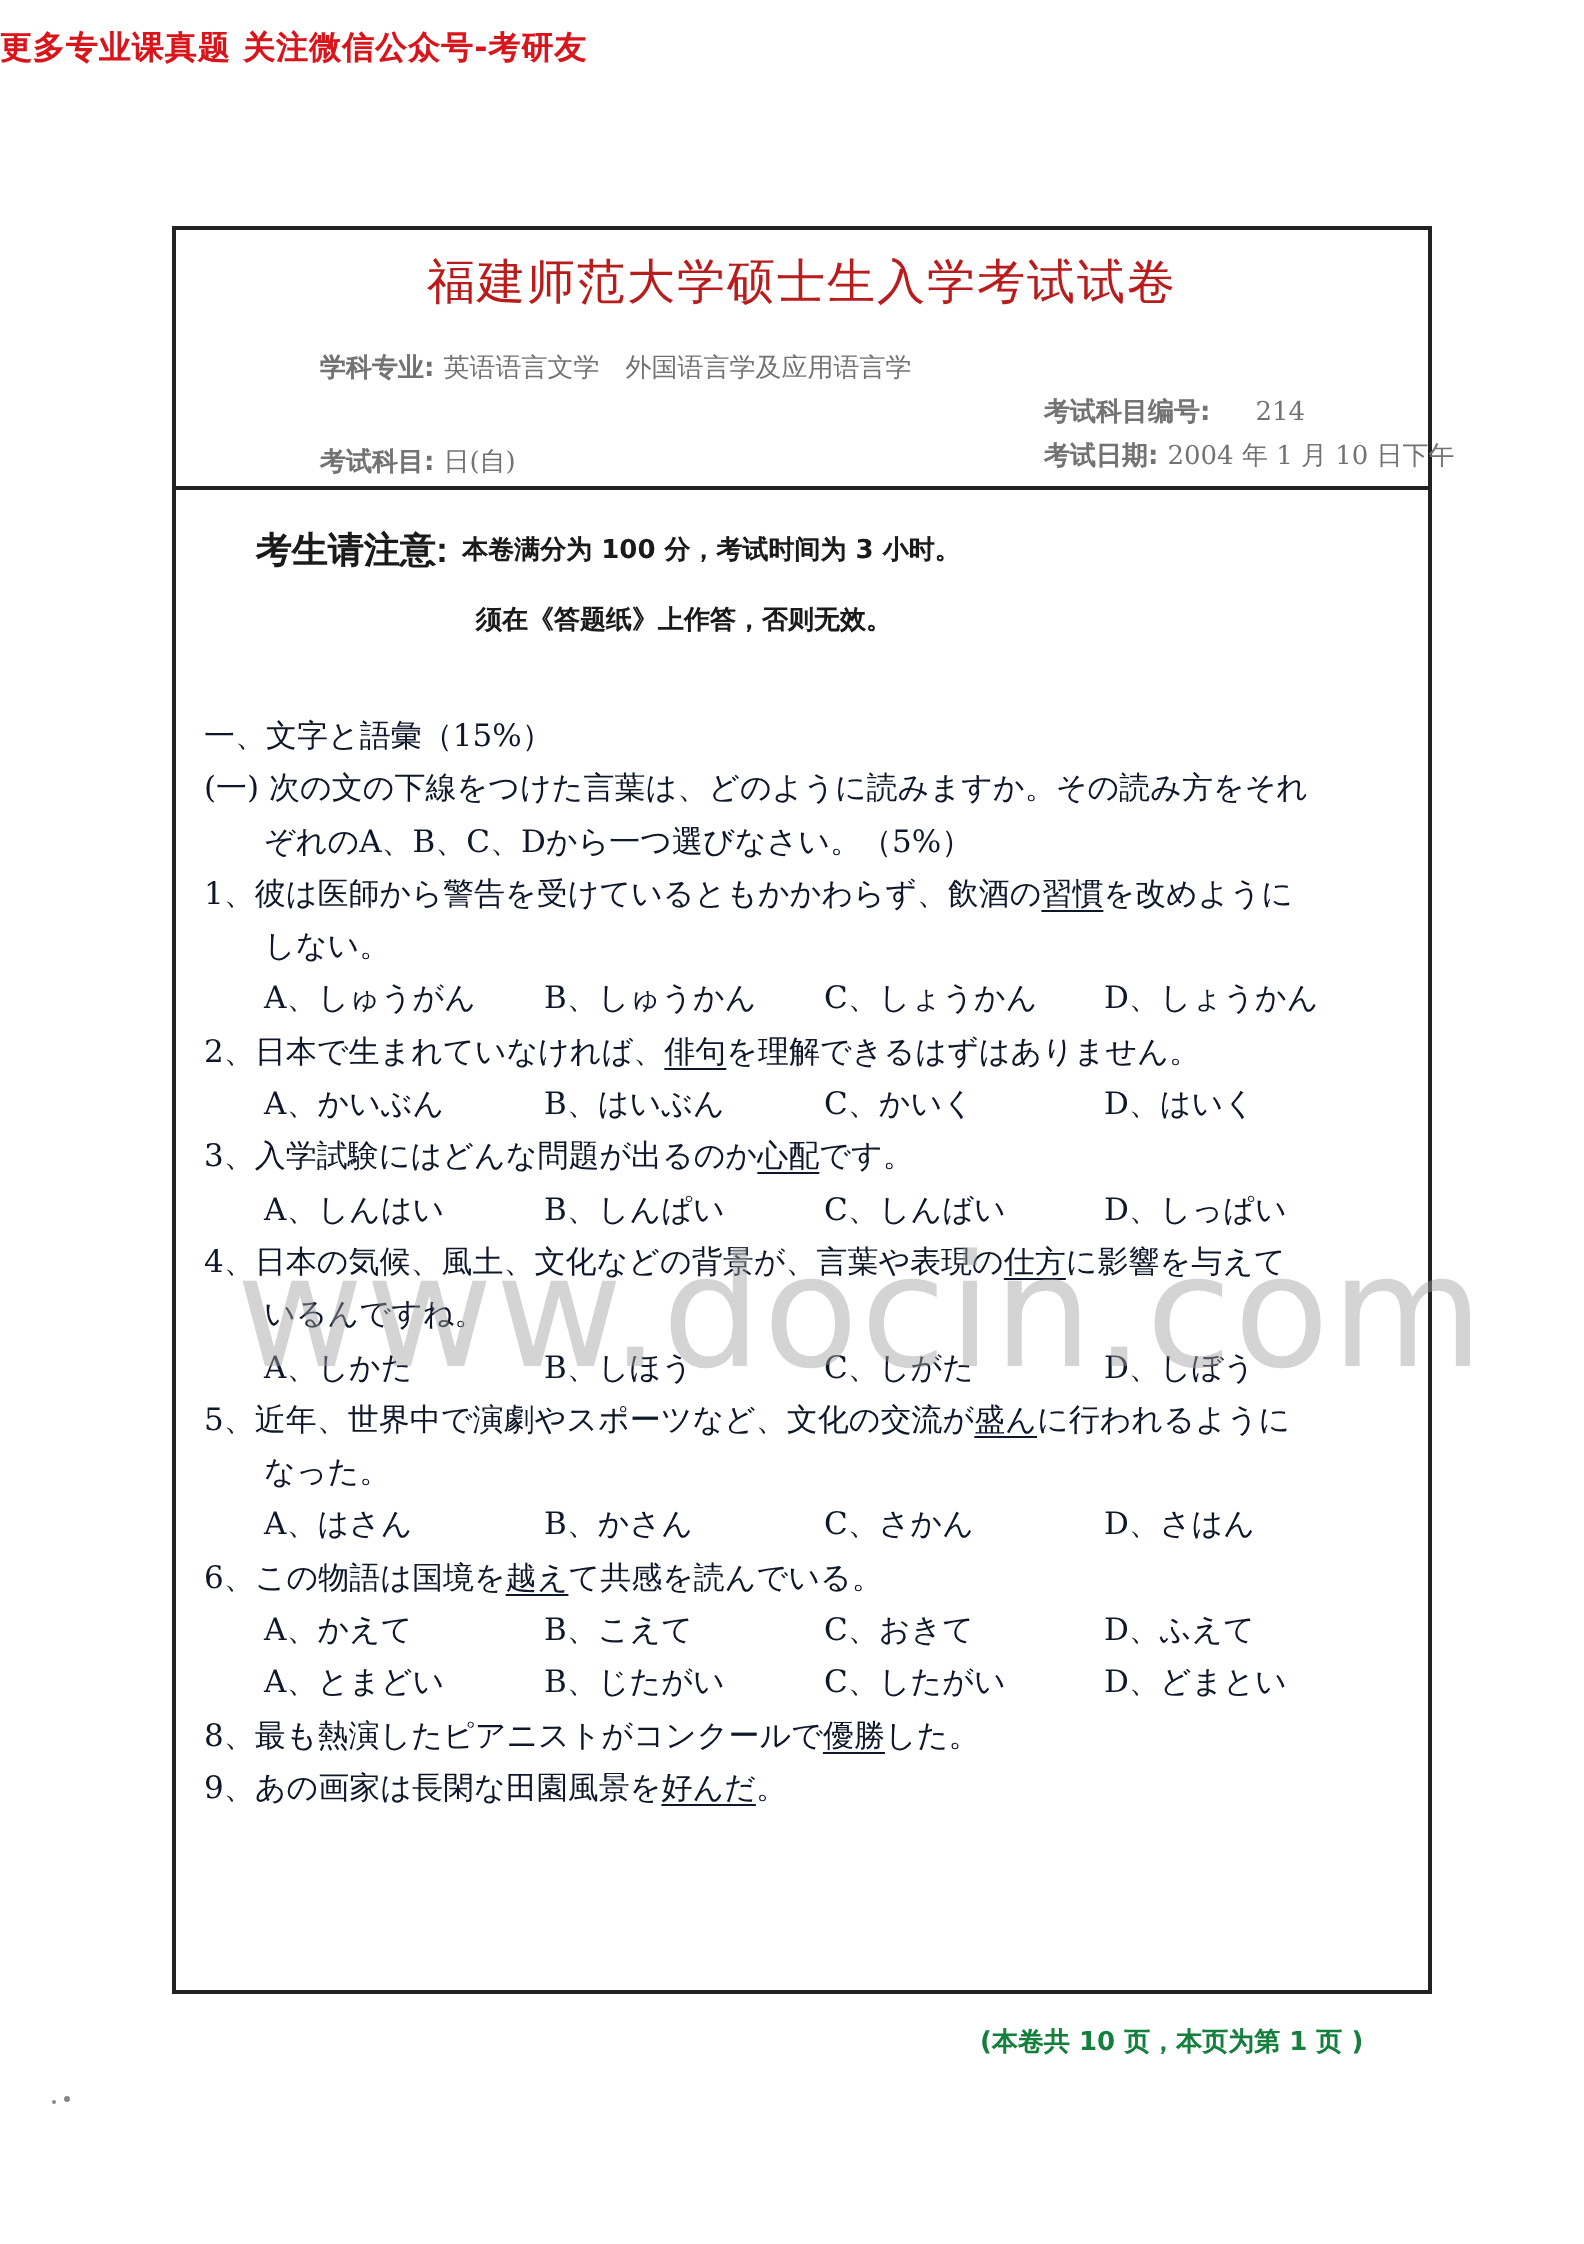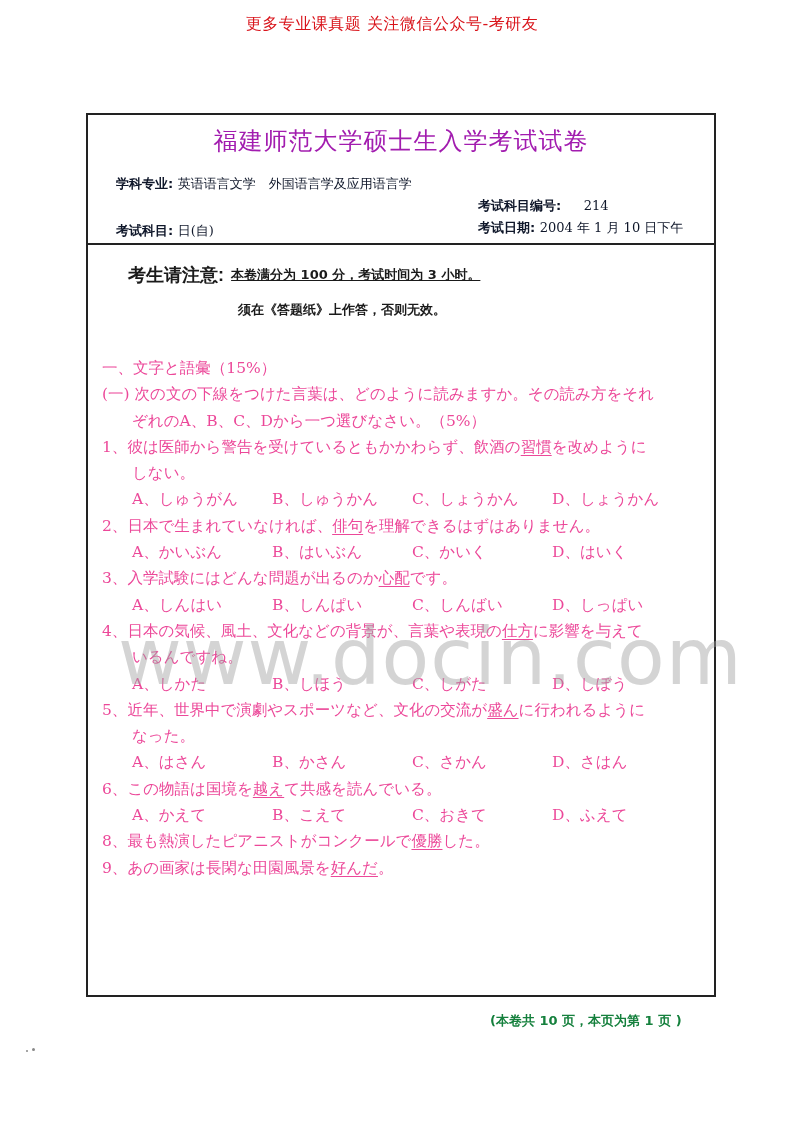--- a/index.html
+++ b/index.html
@@ -13,23 +13,23 @@
       position: relative;
       overflow: hidden;
       font-family: "DejaVu Serif", "Liberation Serif", serif;
       color: #1a1a1a;
     }
     .promo {
       position: absolute;
       top: 14px;
       left: 0;
       width: 784px;
-      text-align: center;
-      font-family: "DejaVu Sans", "Liberation Sans", sans-serif;
-      font-weight: normal;
+      text-align: left;
+      font-family: "DejaVu Sans", "Liberation Sans", sans-serif;
+      font-weight: bold;
       font-size: 16px;
       color: #d9141b;
       letter-spacing: 0.5px;
     }
     .frame {
       position: absolute;
       left: 86px;
       top: 113px;
       width: 630px;
       height: 884px;
@@ -46,29 +46,30 @@
     }
     .title {
       position: absolute;
       top: 10px;
       left: 0;
       width: 100%;
       text-align: center;
       font-size: 24px;
       letter-spacing: 1px;
       font-family: "DejaVu Serif", "Liberation Serif", serif;
-      color: #a21caf;
+      color: #b91c1c;
     }
     .meta {
       position: absolute;
       font-size: 13px;
       font-weight: bold;
       font-family: "DejaVu Sans", "Liberation Sans", sans-serif;
-      color: #0f172a;
-      white-space: nowrap;
+      color: #737373;
+      white-space: nowrap;
+      margin-left: 44px;
     }
     .meta .val { font-weight: normal; font-family: "DejaVu Serif", "Liberation Serif", serif; }
     .meta-major { left: 28px; top: 60px; }
     .meta-code { left: 390px; top: 82px; }
     .meta-code .val { margin-left: 18px; }
     .meta-subject { left: 28px; top: 107px; }
     .meta-date { left: 390px; top: 104px; }
     .notice {
       position: absolute;
       top: 148px;
@@ -82,38 +83,37 @@
       display: inline-block;
       vertical-align: middle;
     }
     .notice-line1 {
       display: inline-block;
       vertical-align: middle;
       font-size: 13px;
       font-weight: bold;
       font-family: "DejaVu Sans", "Liberation Sans", sans-serif;
       margin-left: 2px;
-      text-decoration: underline;
     }
     .notice-line2 {
       margin-top: 14px;
       margin-left: 110px;
       font-size: 13px;
       font-weight: bold;
       font-family: "DejaVu Sans", "Liberation Sans", sans-serif;
     }
     .content {
       position: absolute;
       top: 240px;
       left: 14px;
       width: 610px;
       font-size: 15.5px;
       line-height: 26.3px;
       font-family: "DejaVu Serif", "Liberation Serif", serif;
-      color: #ec4899;
+      color: #0f172a;
     }
     .line { white-space: nowrap; height: 26.3px; }
     .indent { padding-left: 30px; }
     .u { text-decoration: underline; text-underline-offset: 3px; }
     .opts {
       display: flex;
       padding-left: 30px;
       white-space: nowrap;
     }
     .opt { width: 140px; }
@@ -229,20 +229,26 @@
     </div>
 
     <div class="line"><span>6、</span><span>この物語は国境を</span><span class="u">越え</span><span>て共感を読んでいる。</span></div>
     <div class="line opts">
       <span class="opt">A、かえて</span>
       <span class="opt">B、こえて</span>
       <span class="opt">C、おきて</span>
       <span class="opt">D、ふえて</span>
     </div>
 
+    <div class="line opts">
+      <span class="opt">A、とまどい</span>
+      <span class="opt">B、じたがい</span>
+      <span class="opt">C、したがい</span>
+      <span class="opt">D、どまとい</span>
+    </div>
 
     <div class="line"><span>8、</span><span>最も熱演したピアニストがコンクールで</span><span class="u">優勝</span><span>した。</span></div>
 
     <div class="line"><span>9、</span><span>あの画家は長閑な田園風景を</span><span class="u">好んだ</span><span>。</span></div>
   </div>
 </div>
 
 <div class="watermark">www.docin.com</div>
 
 <div class="footer">(本卷共 10 页，本页为第 1 页 )</div>

